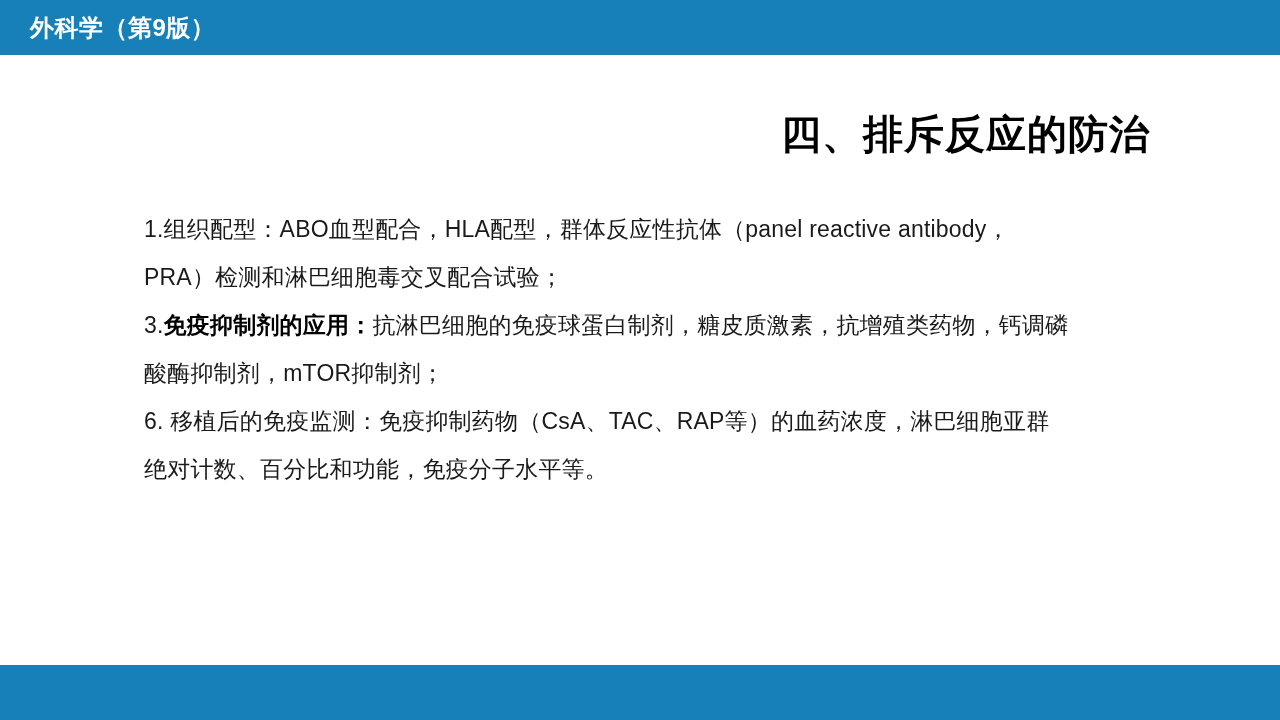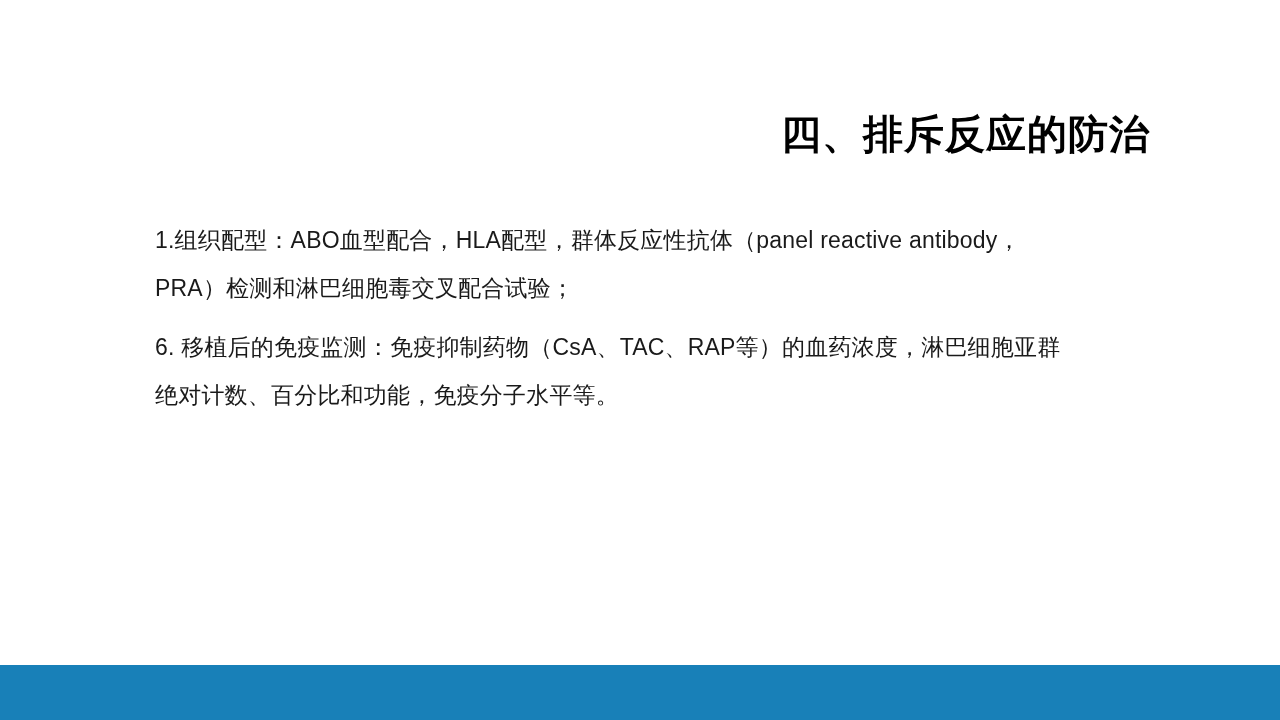--- a/index.html
+++ b/index.html
@@ -64,42 +64,46 @@
     position: absolute;
     left: 143px;
     top: 205px;
     width: 930px;
     font-size: 23px;
     color: #1a1a1a;
     line-height: 47.5px;
     letter-spacing: 0.2px;
   }
   .para {
-    margin: 12px;
+    margin: 1px;
     padding: 0;
     text-indent: 0;
   }
   .bold-run {
     font-weight: bold;
     color: #000000;
   }
 </style>
 </head>
 <body>
 
 <div class="slide">
 
+  <div class="top-bar">
+    <div class="book-title">外科学（第9版）</div>
+  </div>
 
   <div class="slide-title">四、排斥反应的防治</div>
 
   <div class="body-block">
 
     <p class="para"><span>1.组织配型：</span><span class="bold-run"></span><span>ABO血型配合，HLA配型，群体反应性抗体（panel reactive antibody，PRA）检测和淋巴细胞毒交叉配合试验；</span></p>
 
 
+    <p class="para"><span>3.</span><span class="bold-run">免疫抑制剂的应用：</span><span>抗淋巴细胞的免疫球蛋白制剂，糖皮质激素，抗增殖类药物，钙调磷酸酶抑制剂，mTOR抑制剂；</span></p>
 
     <p class="para"><span>6. 移植后的免疫监测：</span><span class="bold-run"></span><span>免疫抑制药物（CsA、TAC、RAP等）的血药浓度，淋巴细胞亚群绝对计数、百分比和功能，免疫分子水平等。</span></p>
 
   </div>
 
   <div class="bottom-bar">
     <span></span>
   </div>
 
 </div>

